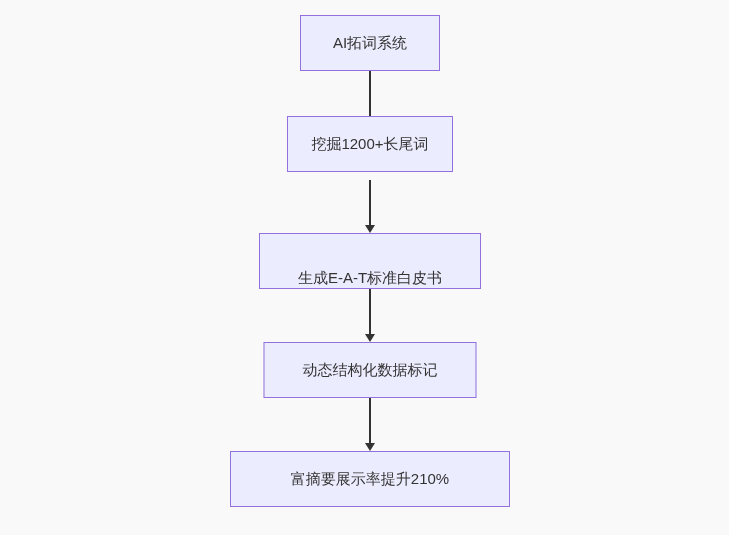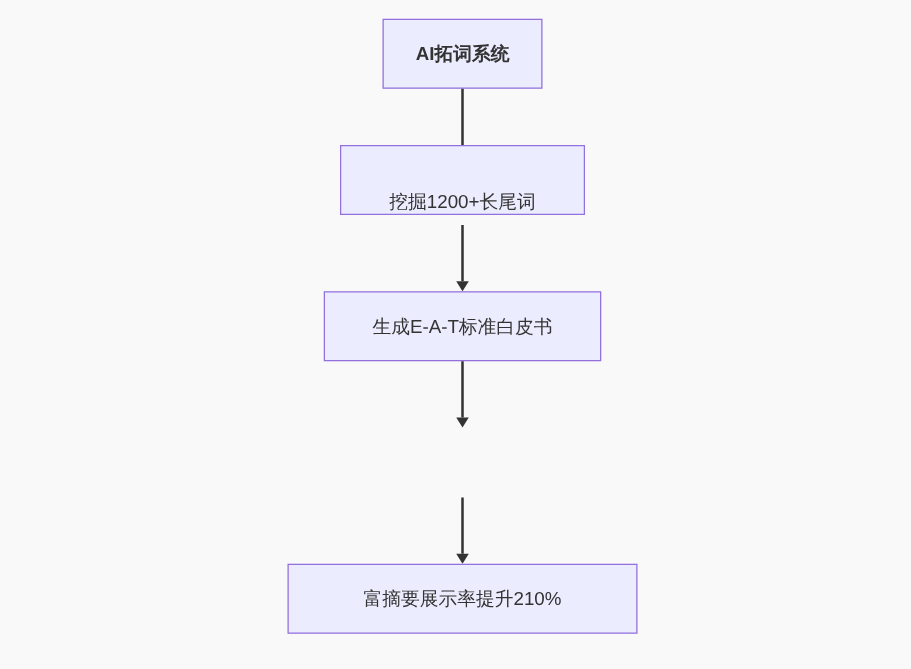--- a/index.html
+++ b/index.html
@@ -27,23 +27,23 @@
     height: 56px;
     background: var(--node-fill);
     border: 1.5px solid var(--node-border);
     display: flex;
     align-items: center;
     justify-content: center;
     color: var(--text);
     font-size: 15px;
   }
   .node span { white-space: nowrap; }
-  #node-0 { top: 15px;  width: 128px; font-weight: bold; }
-  #node-1 { top: 116px; width: 196px; align-items: flex-end; }
-  #node-2 { top: 233px; width: 222px; }
+  #node-0 { top: 15px;  width: 140px; }
+  #node-1 { top: 116px; width: 166px; }
+  #node-2 { top: 233px; width: 222px; align-items: flex-end; }
   #node-3 { top: 342px; width: 213px; }
   #node-4 { top: 451px; width: 280px; }
 
   .arrow {
     position: absolute;
     left: 370px;
     transform: translateX(-50%);
     width: 12px;
     height: 53px;
     display: flex;
@@ -91,20 +91,23 @@
 
   <div class="node" id="node-2">
     <span>生成E-A-T标准白皮书</span>
   </div>
 
   <div class="arrow" id="arrow-2">
     <div class="line"></div>
     <div class="head"></div>
   </div>
 
+  <div class="node" id="node-3">
+    <span>动态结构化数据标记</span>
+  </div>
 
   <div class="arrow" id="arrow-3">
     <div class="line"></div>
     <div class="head"></div>
   </div>
 
   <div class="node" id="node-4">
     <span>富摘要展示率提升210%</span>
   </div>
 

